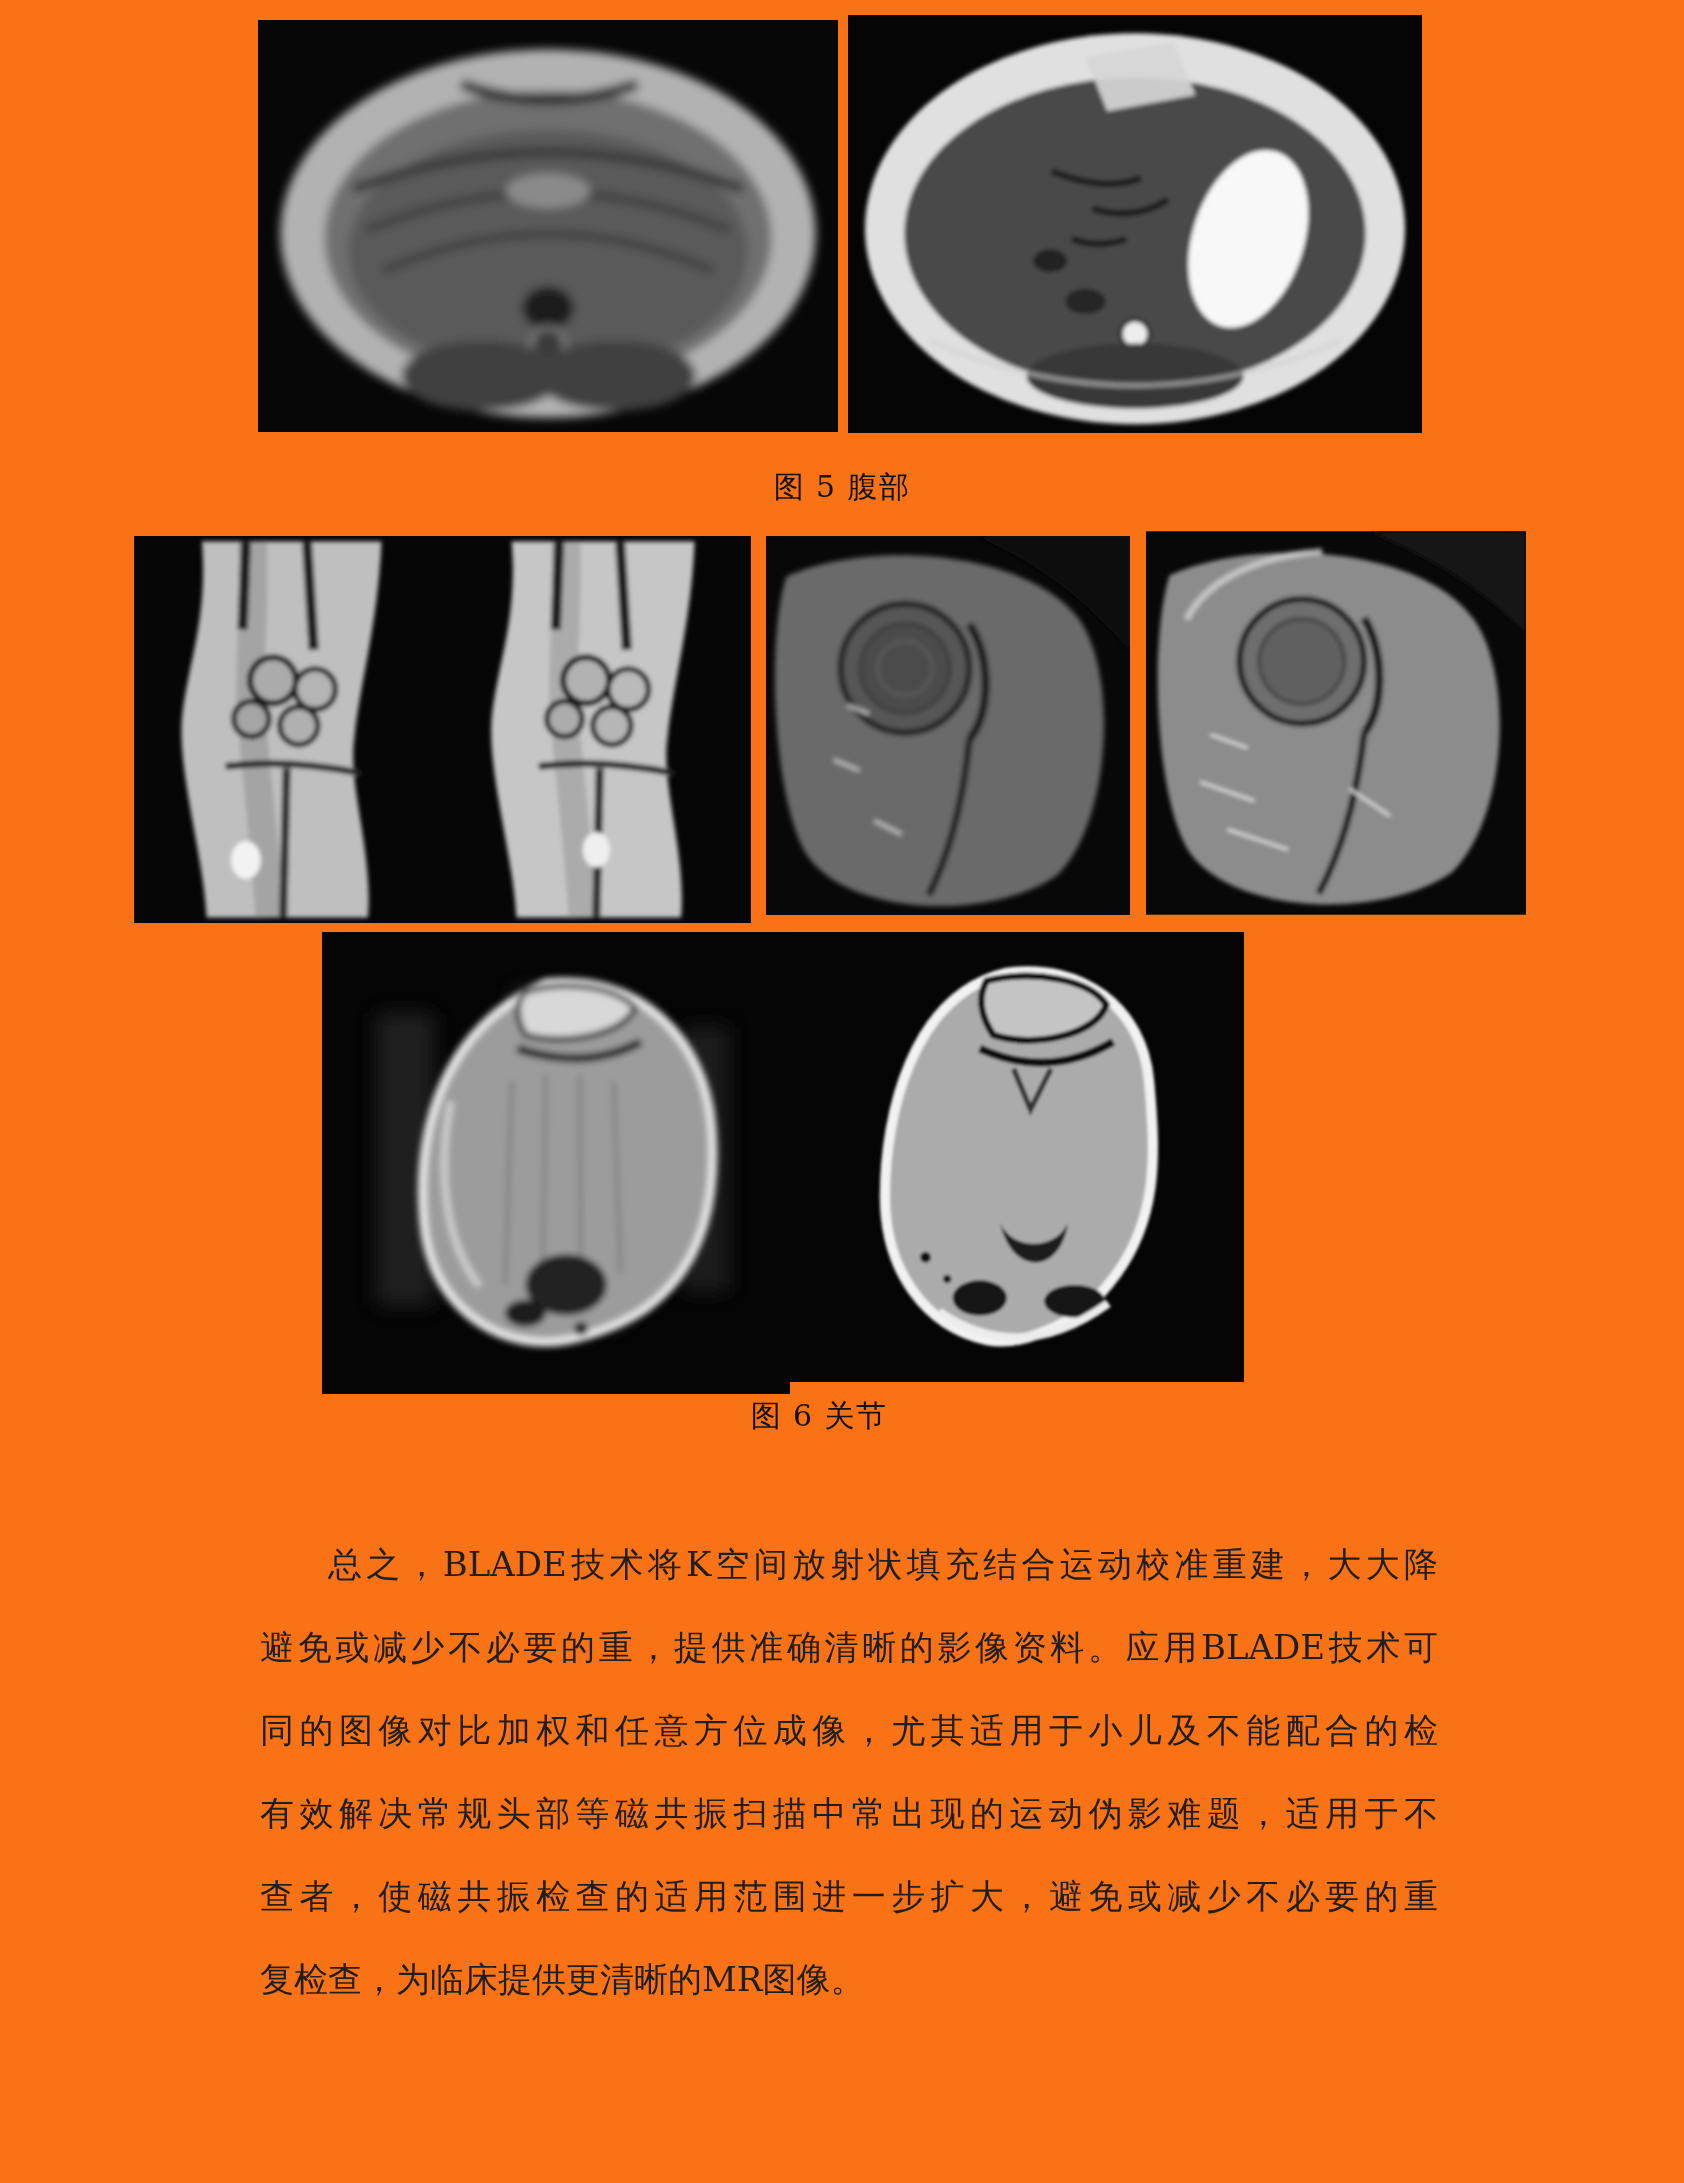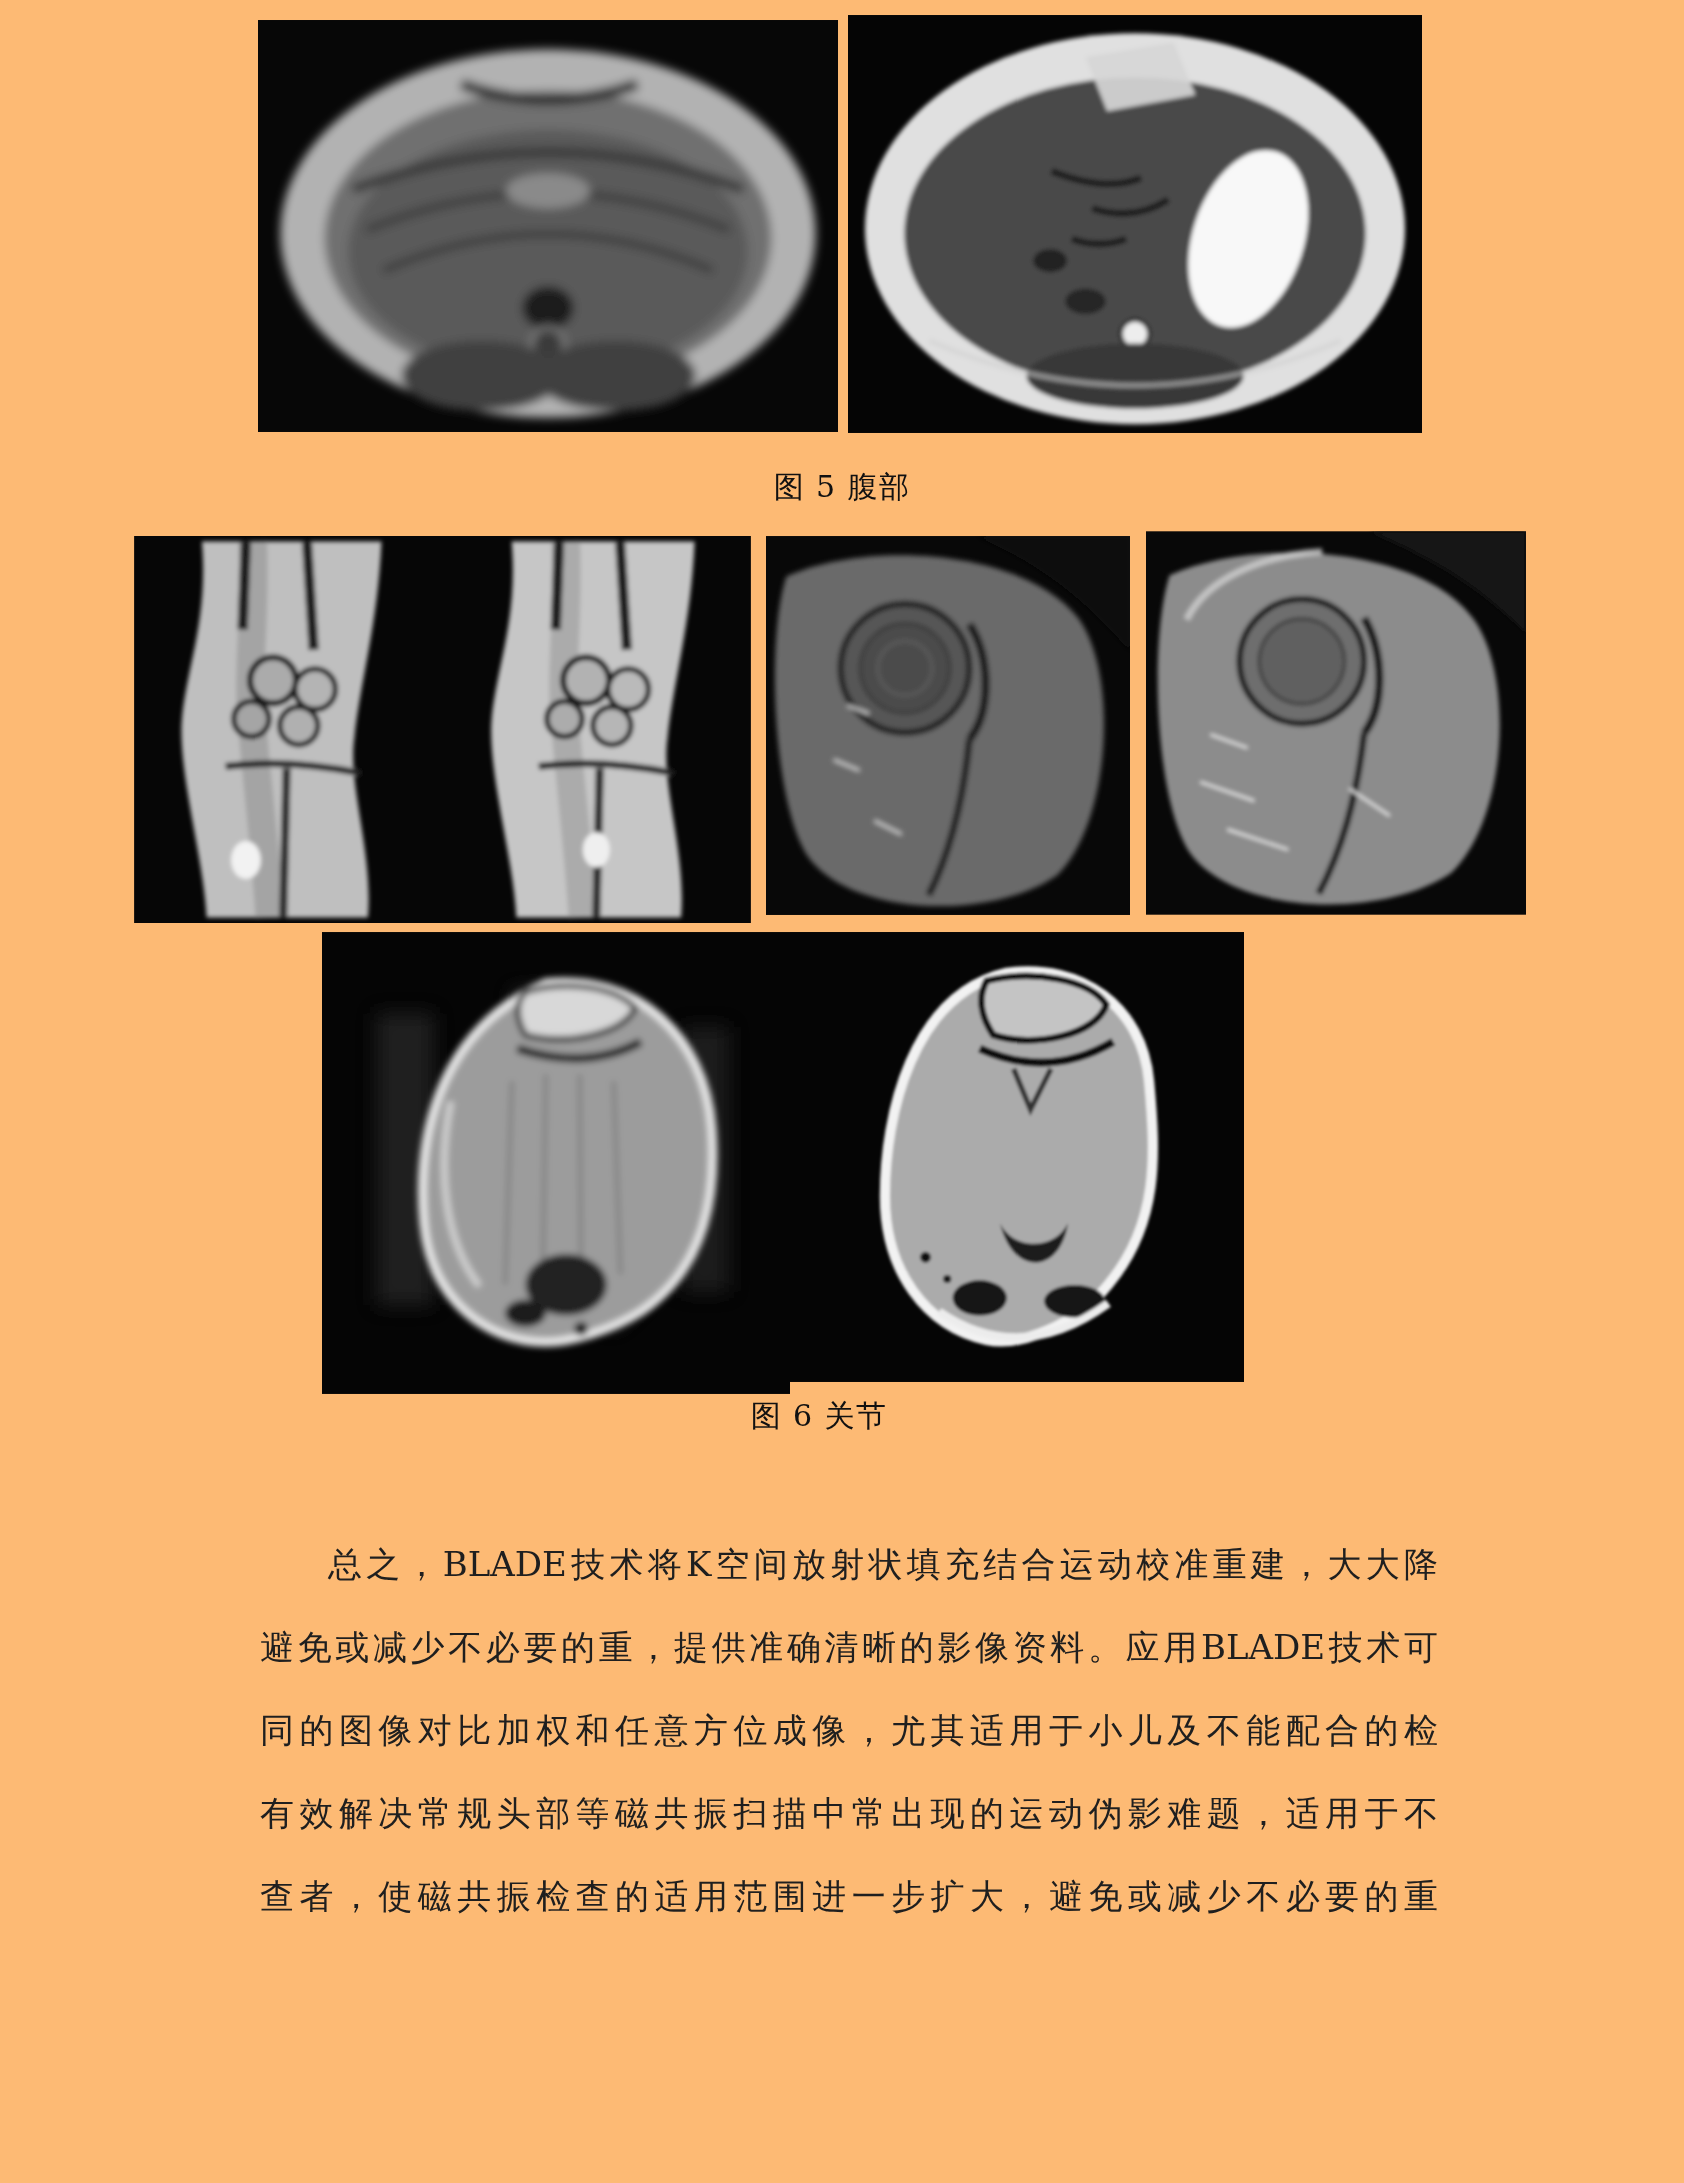--- a/index.html
+++ b/index.html
@@ -1,20 +1,20 @@
 <!DOCTYPE html>
 <html style="font-size:11px"><head>
 <meta charset="utf-8">
 <style>
   html,body{margin:0;padding:0;background:#ffffff;}
   .page{
     position:relative;
     width:1684px;
     height:2183px;
-    background:#fdba74;
+    background:#f97316;
     overflow:hidden;
     font-family:"DejaVu Serif","Liberation Serif",serif;
   }
   .mri{position:absolute;display:block;}
   .caption{
     position:absolute;
     text-align:center;
     font-size:30px;
     line-height:41px;
     color:#111111;
@@ -210,16 +210,17 @@
   </svg>
 
   <div class="caption cap6">图 6 关节</div>
 
   <div class="paragraph">
     <div class="para-line indent">总之，BLADE技术将K空间放射状填充结合运动校准重建，大大降</div>
     <div class="para-line">避免或减少不必要的重，提供准确清晰的影像资料。应用BLADE技术可</div>
     <div class="para-line">同的图像对比加权和任意方位成像，尤其适用于小儿及不能配合的检</div>
     <div class="para-line">有效解决常规头部等磁共振扫描中常出现的运动伪影难题，适用于不</div>
     <div class="para-line">查者，使磁共振检查的适用范围进一步扩大，避免或减少不必要的重</div>
+    <div class="para-line last">复检查，为临床提供更清晰的MR图像。</div>
   </div>
 
 </div>
 
 
 </body></html>

